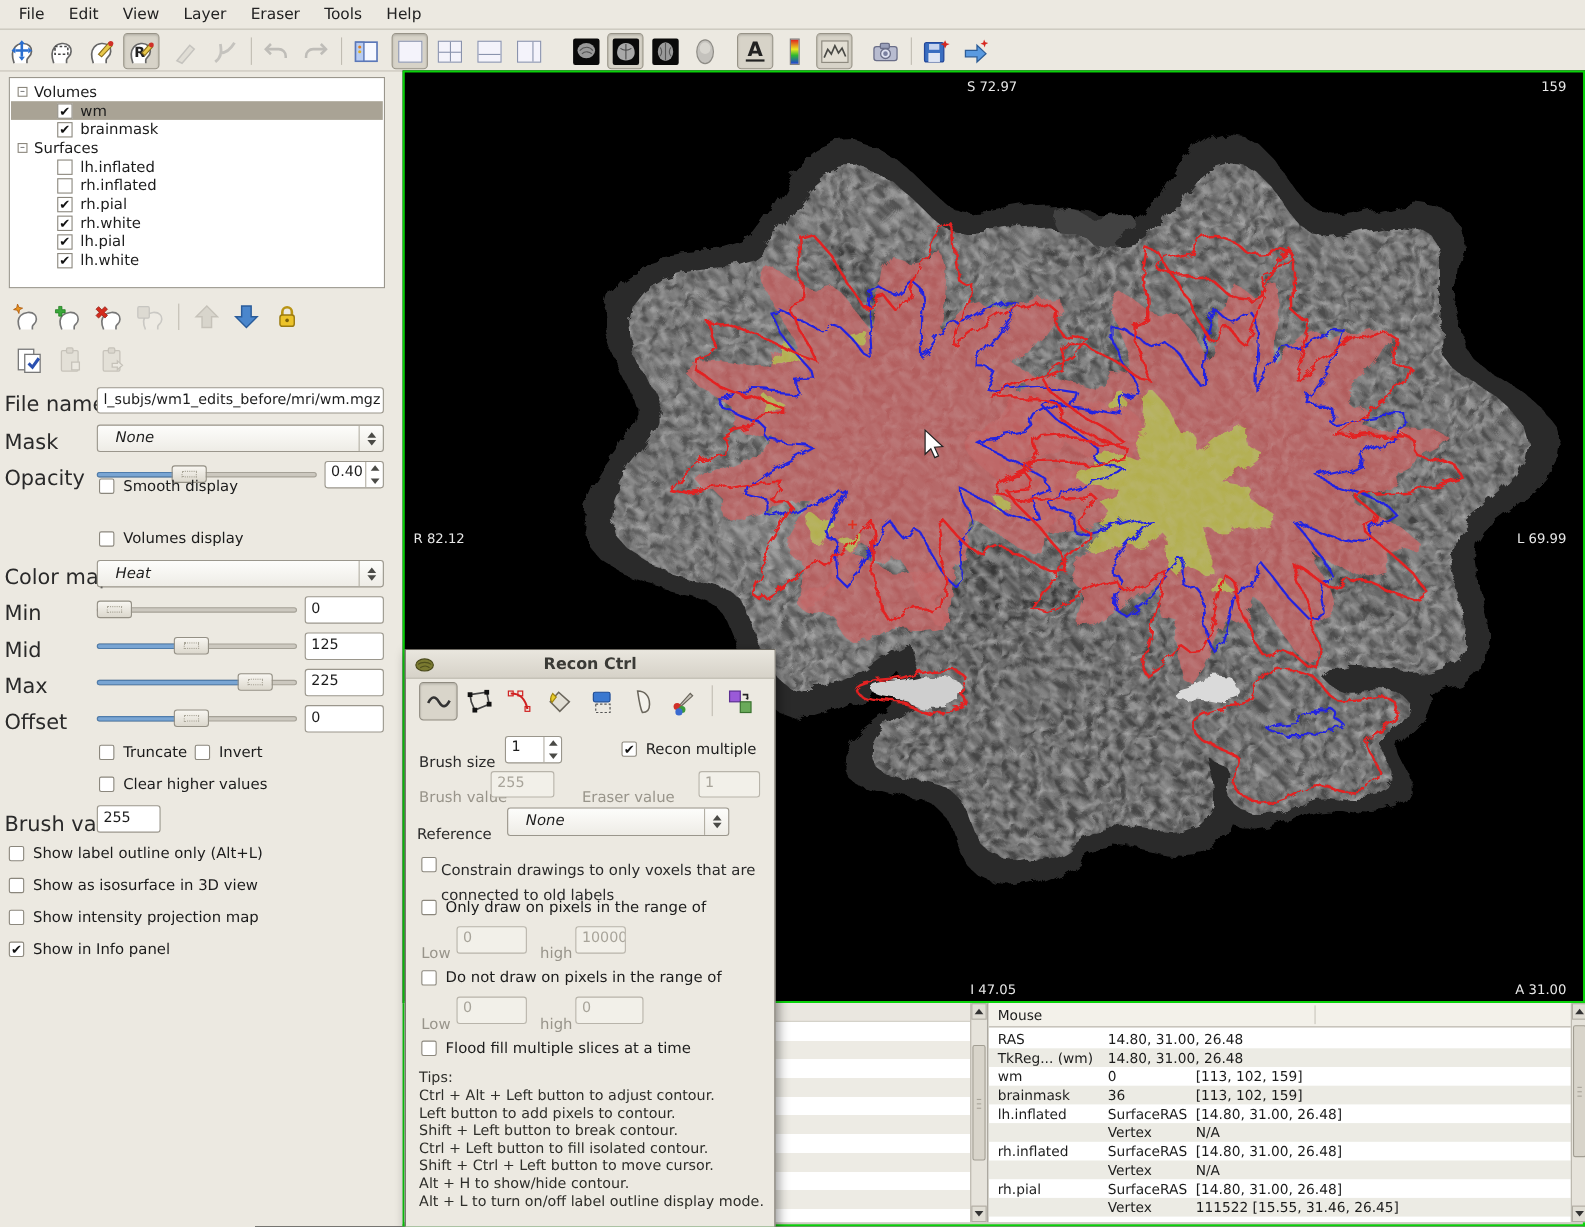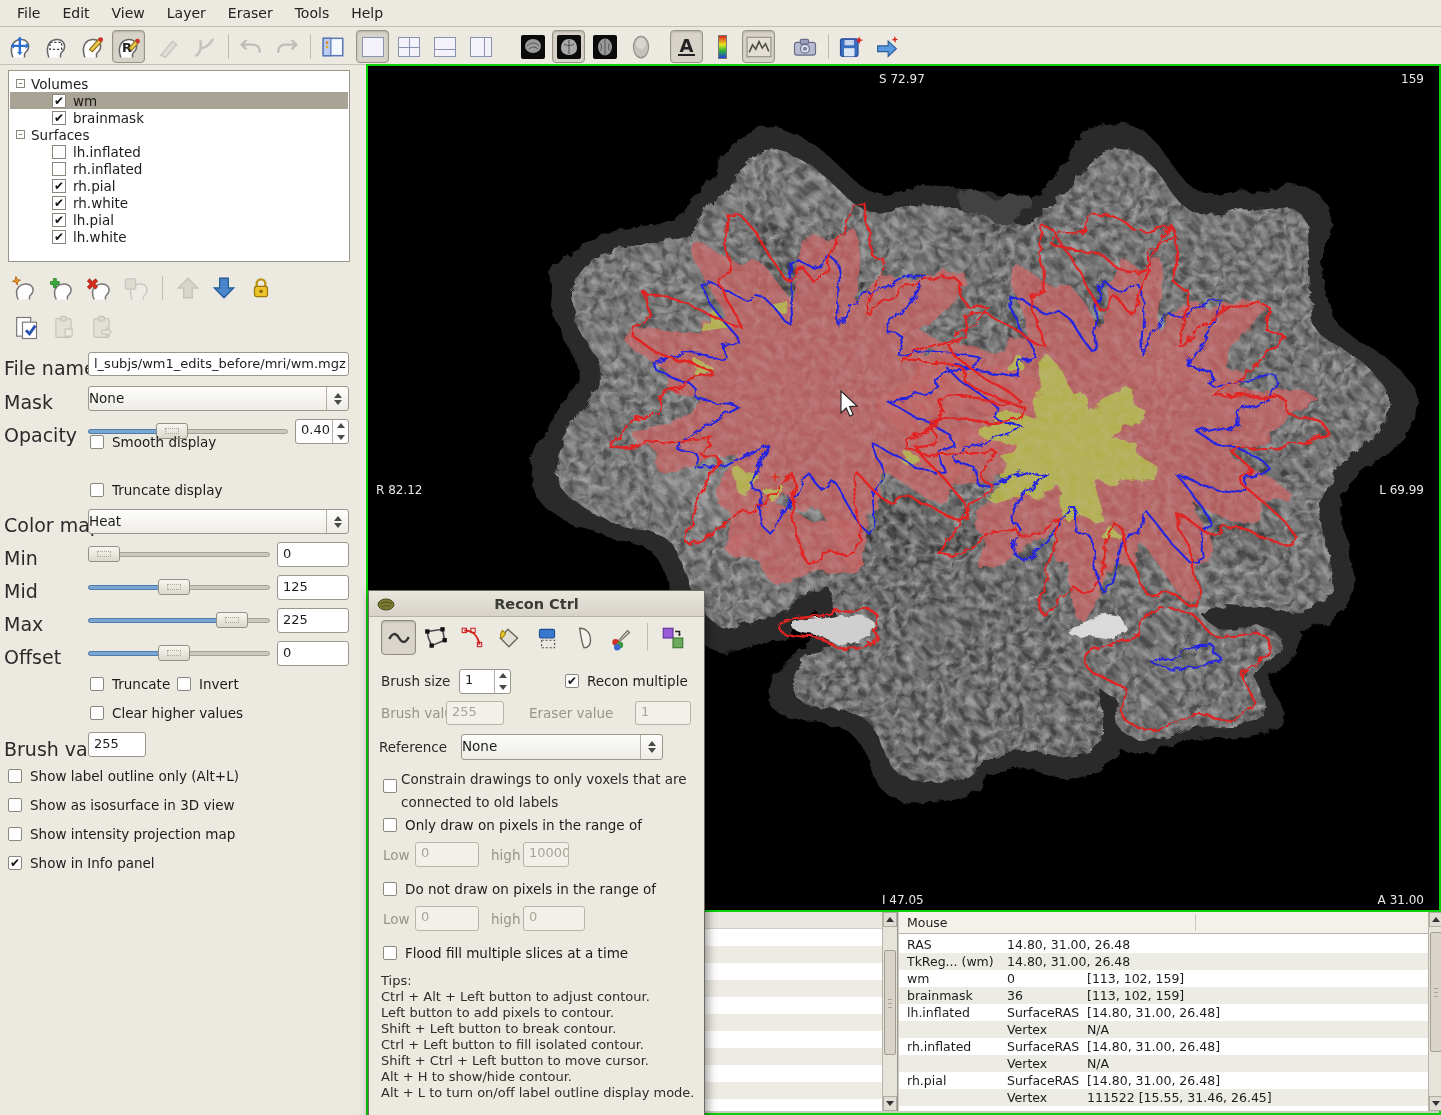--- a/index.html
+++ b/index.html
@@ -37,21 +37,21 @@
          font-size:12px; line-height:13px; text-align:center; color:#111; flex:0 0 auto; }
   .ind1 { margin-left:6px; } .ind2 { margin-left:42px; }
 
   .hbtn { position:absolute; width:35px; height:31px; border-radius:4px; display:flex; align-items:center; justify-content:center; }
   .hbtn.disabled { opacity:.4; }
 
   .flabel { position:absolute; left:4px; font-size:19px; color:#2a2a2a; }
   .ginput { position:absolute; background:#fff; border:1px solid #9a968c; border-radius:3px;
             font-size:13px; padding:2px 5px; line-height:18px; white-space:nowrap; overflow:hidden; }
   .combo { position:absolute; background:linear-gradient(#fdfdfb,#eeece6); border:1px solid #9a968c;
-           border-radius:3px; font-size:13.5px; padding:2px 0; line-height:18px; }
+           border-radius:3px; font-size:13.5px; padding:2px 16px; line-height:18px;font-style:italic; }
   .combo .carr { position:absolute; right:0; top:0; bottom:0; width:22px; border-left:1px solid #b3afa4;
                  display:flex; flex-direction:column; align-items:center; justify-content:center; gap:2px; }
   .tri-u { width:0; height:0; border-left:4px solid transparent; border-right:4px solid transparent; border-bottom:5px solid #4a4a46; }
   .tri-d { width:0; height:0; border-left:4px solid transparent; border-right:4px solid transparent; border-top:5px solid #4a4a46; }
   .slider { position:absolute; height:22px; }
   .slider .trough { position:absolute; left:0; right:0; top:9px; height:5px; background:#ccc8bf;
                     border:1px solid #a5a197; border-radius:3px; }
   .slider .fill { position:absolute; left:0; top:9px; height:5px; background:#79a5d3; border:1px solid #4f7cab; border-radius:3px; }
   .slider .handle { position:absolute; top:3px; width:32px; height:16px; border:1px solid #949085; border-radius:3px;
                     background:linear-gradient(#f8f6f1,#dcd8cd); }
@@ -92,21 +92,21 @@
   
   #dialog { position:absolute; left:368px; top:590px; width:337px; height:540px; background:#ece9e1;
             border:1px solid #6e6a62; box-shadow:2px 3px 10px rgba(0,0,0,.45); z-index:50; }
   #dlg-title { position:absolute; left:0; top:0; right:0; height:26px;
                background:linear-gradient(#e9e6de,#d6d2c8); border-bottom:1px solid #b5b1a6;
                display:flex; align-items:center; justify-content:center; font-weight:bold; font-size:14.5px; color:#3a3a36; }
   #dlg-title .dicon { position:absolute; left:8px; top:7px; }
   #dlg-tools { position:absolute; left:0; top:27px; right:0; height:40px; }
   .dtool { position:absolute; top:2px; width:35px; height:35px; border-radius:4px; display:flex; align-items:center; justify-content:center; }
   .dtool.pressed { background:#d9d5ca; border:1px solid #8f8b80; box-shadow:inset 0 1px 2px rgba(0,0,0,.18); }
-  .dlabel { position:absolute; font-size:13.5px; color:#2a2a2a; }
+  .dlabel { position:absolute; font-size:13.5px; color:#2a2a2a;margin-top:12px; }
   .dlabel.dis { color:#98948a; }
   .dinput-dis { position:absolute; background:#f2f0e9; border:1px solid #b8b4aa; border-radius:3px;
                 color:#a8a49a; font-size:13px; padding:2px 5px; white-space:nowrap; overflow:hidden; }
   .tips { position:absolute; left:12px; font-size:13px; color:#2e2e2a; white-space:nowrap; }
 
   svg text { font-family:"DejaVu Sans","Liberation Sans",sans-serif; }
 </style>
 </head>
 <body>
 
@@ -411,21 +411,21 @@
         </div>
       </span>
   </div>
 
   <div class="cbrow" style="left:90px;top:434px">
     <span class="cb"></span>
       <span>Smooth display</span>
   </div>
   <div class="cbrow" style="left:90px;top:482px">
     <span class="cb"></span>
-      <span>Truncate display</span>
+      <span>Volumes display</span>
   </div>
 
   <span class="flabel" style="top:514px">Color map</span>
   <div class="combo" style="left:88px;top:509px;width:261px;height:25px">
     <span>Heat</span>
     <span class="carr">
         <i class="tri-u"></i>
         <i class="tri-d"></i>
       </span>
   </div>

